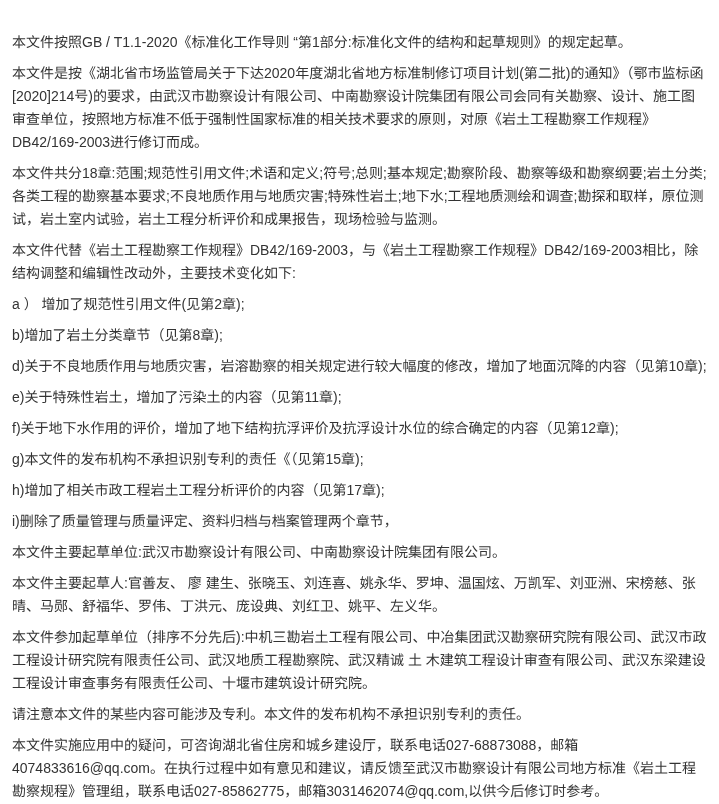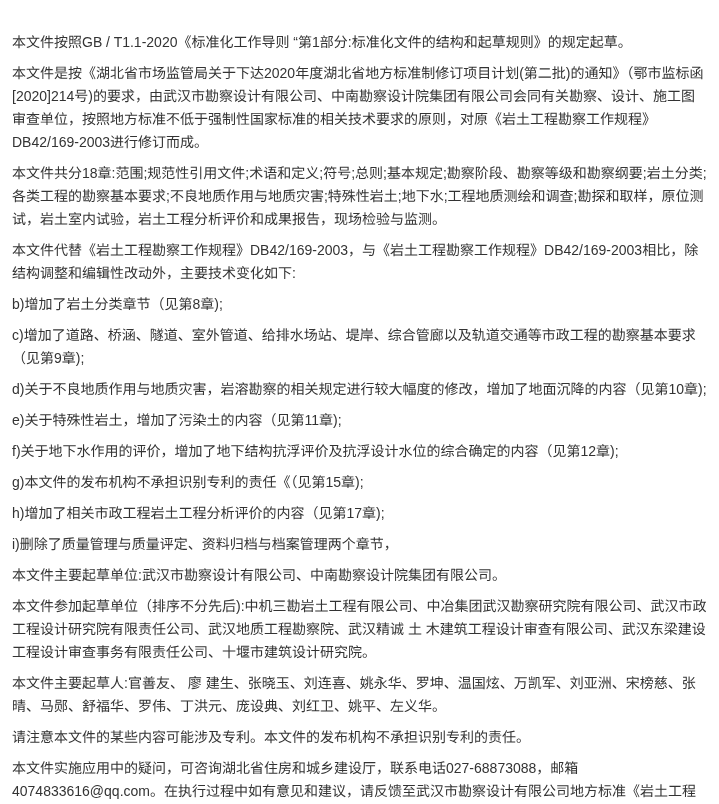--- a/index.html
+++ b/index.html
@@ -28,26 +28,26 @@
   }
 </style>
 </head>
 <body>
 
 <div class="doc">
   <p>本文件按照GB / T1.1-2020《标准化工作导则 “第1部分:标准化文件的结构和起草规则》的规定起草。</p>
   <p>本文件是按《湖北省市场监管局关于下达2020年度湖北省地方标准制修订项目计划(第二批)的通知》（鄂市监标函[2020]214号)的要求，由武汉市勘察设计有限公司、中南勘察设计院集团有限公司会同有关勘察、设计、施工图审查单位，按照地方标准不低于强制性国家标准的相关技术要求的原则，对原《岩土工程勘察工作规程》DB42/169-2003进行修订而成。</p>
   <p>本文件共分18章:范围;规范性引用文件;术语和定义;符号;总则;基本规定;勘察阶段、勘察等级和勘察纲要;岩土分类;各类工程的勘察基本要求;不良地质作用与地质灾害;特殊性岩土;地下水;工程地质测绘和调查;勘探和取样，原位测试，岩土室内试验，岩土工程分析评价和成果报告，现场检验与监测。</p>
   <p>本文件代替《岩土工程勘察工作规程》DB42/169-2003，与《岩土工程勘察工作规程》DB42/169-2003相比，除结构调整和编辑性改动外，主要技术变化如下:</p>
+  <p>a ） 增加了规范性引用文件(见第2章);</p>
   <p>b)增加了岩土分类章节（见第8章);</p>
-  <p>c)增加了道路、桥涵、隧道、室外管道、给排水场站、堤岸、综合管廊以及轨道交通等市政工程的勘察基本要求（见第9章);</p>
   <p>d)关于不良地质作用与地质灾害，岩溶勘察的相关规定进行较大幅度的修改，增加了地面沉降的内容（见第10章);</p>
   <p>e)关于特殊性岩土，增加了污染土的内容（见第11章);</p>
   <p>f)关于地下水作用的评价，增加了地下结构抗浮评价及抗浮设计水位的综合确定的内容（见第12章);</p>
   <p>g)本文件的发布机构不承担识别专利的责任《（见第15章);</p>
   <p>h)增加了相关市政工程岩土工程分析评价的内容（见第17章);</p>
   <p>i)删除了质量管理与质量评定、资料归档与档案管理两个章节，</p>
   <p>本文件主要起草单位:武汉市勘察设计有限公司、中南勘察设计院集团有限公司。</p>
+  <p>本文件主要起草人:官善友、 廖 建生、张晓玉、刘连喜、姚永华、罗坤、温国炫、万凯军、刘亚洲、宋榜慈、张晴、马郧、舒福华、罗伟、丁洪元、庞设典、刘红卫、姚平、左义华。</p>
   <p>本文件参加起草单位（排序不分先后):中机三勘岩土工程有限公司、中冶集团武汉勘察研究院有限公司、武汉市政工程设计研究院有限责任公司、武汉地质工程勘察院、武汉精诚 土 木建筑工程设计审查有限公司、武汉东梁建设工程设计审查事务有限责任公司、十堰市建筑设计研究院。</p>
-  <p>本文件主要起草人:官善友、 廖 建生、张晓玉、刘连喜、姚永华、罗坤、温国炫、万凯军、刘亚洲、宋榜慈、张晴、马郧、舒福华、罗伟、丁洪元、庞设典、刘红卫、姚平、左义华。</p>
   <p>请注意本文件的某些内容可能涉及专利。本文件的发布机构不承担识别专利的责任。</p>
   <p>本文件实施应用中的疑问，可咨询湖北省住房和城乡建设厅，联系电话027-68873088，邮箱4074833616@qq.com。在执行过程中如有意见和建议，请反馈至武汉市勘察设计有限公司地方标准《岩土工程勘察规程》管理组，联系电话027-85862775，邮箱3031462074@qq.com,以供今后修订时参考。</p>
 </div>
 
 </body></html>

